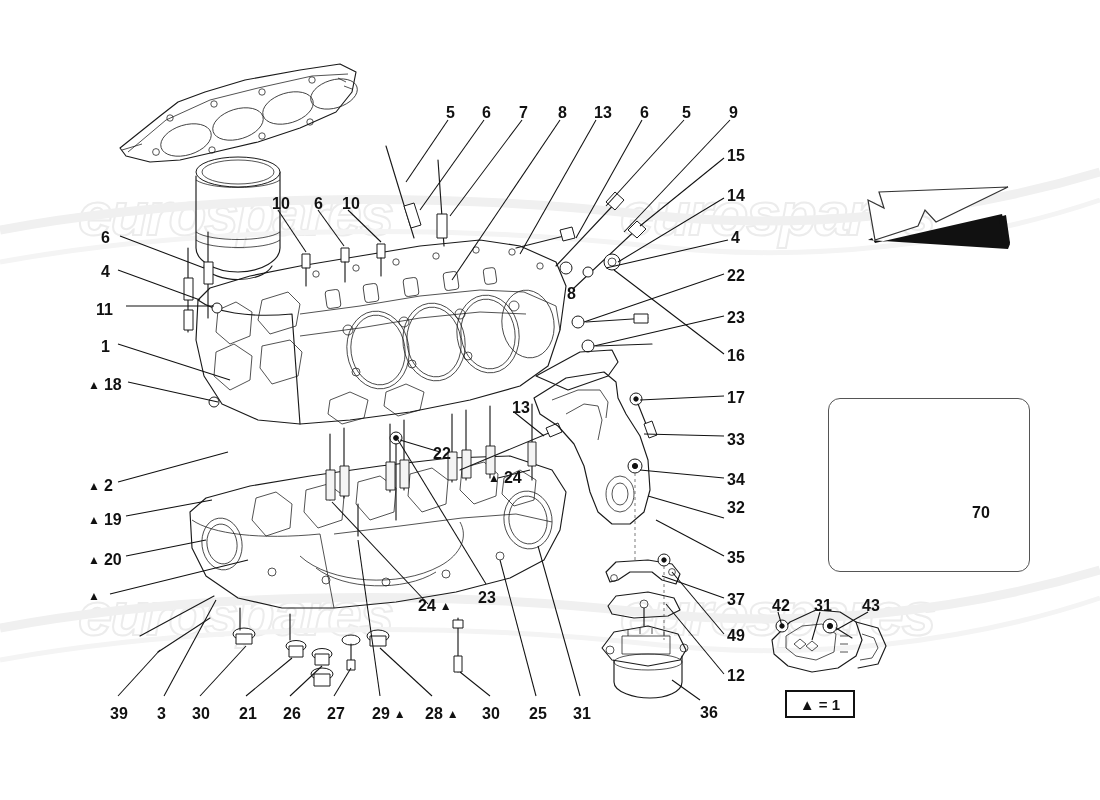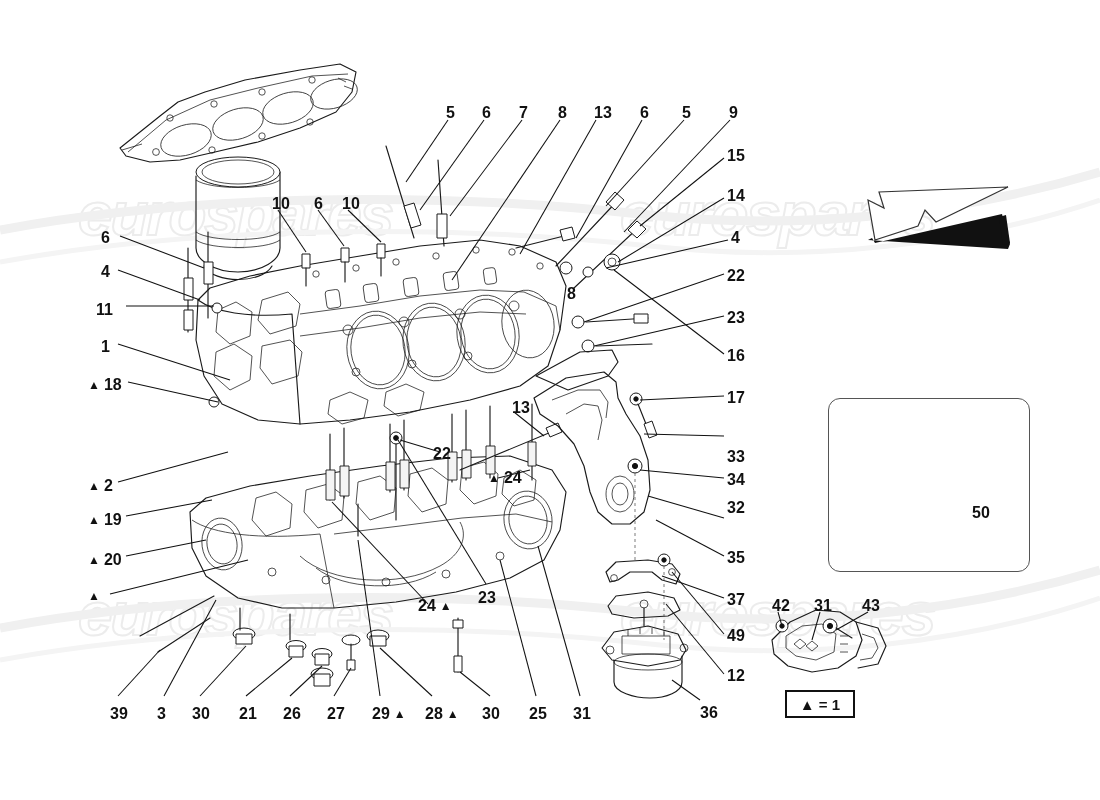--- a/index.html
+++ b/index.html
@@ -441,21 +441,21 @@
   <div class="lbl tri" style="left:88px;top:552px">20</div>
   <div class="lbl tri" style="left:88px;top:588px"></div>
 
   <div class="lbl" style="left:727px;top:148px">15</div>
   <div class="lbl" style="left:727px;top:188px">14</div>
   <div class="lbl" style="left:731px;top:230px">4</div>
   <div class="lbl" style="left:727px;top:268px">22</div>
   <div class="lbl" style="left:727px;top:310px">23</div>
   <div class="lbl" style="left:727px;top:348px">16</div>
   <div class="lbl" style="left:727px;top:390px">17</div>
-  <div class="lbl" style="left:727px;top:449px">33</div>
+  <div class="lbl" style="left:727px;top:432px">33</div>
   <div class="lbl" style="left:727px;top:472px">34</div>
   <div class="lbl" style="left:727px;top:500px">32</div>
   <div class="lbl" style="left:727px;top:550px">35</div>
   <div class="lbl" style="left:727px;top:592px">37</div>
   <div class="lbl" style="left:727px;top:628px">49</div>
   <div class="lbl" style="left:727px;top:668px">12</div>
   <div class="lbl" style="left:700px;top:705px">36</div>
 
   <div class="lbl" style="left:567px;top:286px">8</div>
   <div class="lbl" style="left:512px;top:400px">13</div>
@@ -474,19 +474,19 @@
   <div class="lbl tri-after" style="left:425px;top:706px">28</div>
   <div class="lbl" style="left:482px;top:706px">30</div>
   <div class="lbl" style="left:529px;top:706px">25</div>
   <div class="lbl" style="left:573px;top:706px">31</div>
 
   <div class="lbl" style="left:772px;top:598px">42</div>
   <div class="lbl" style="left:814px;top:598px">31</div>
   <div class="lbl" style="left:862px;top:598px">43</div>
 
   <div id="inset"></div>
-  <div class="lbl" style="left:972px;top:505px">50</div>
+  <div class="lbl" style="left:972px;top:505px">70</div>
 
   <div id="legendbox">
     <span>▲ = 1</span>
   </div>
 
 </div>
 
 </body></html>

